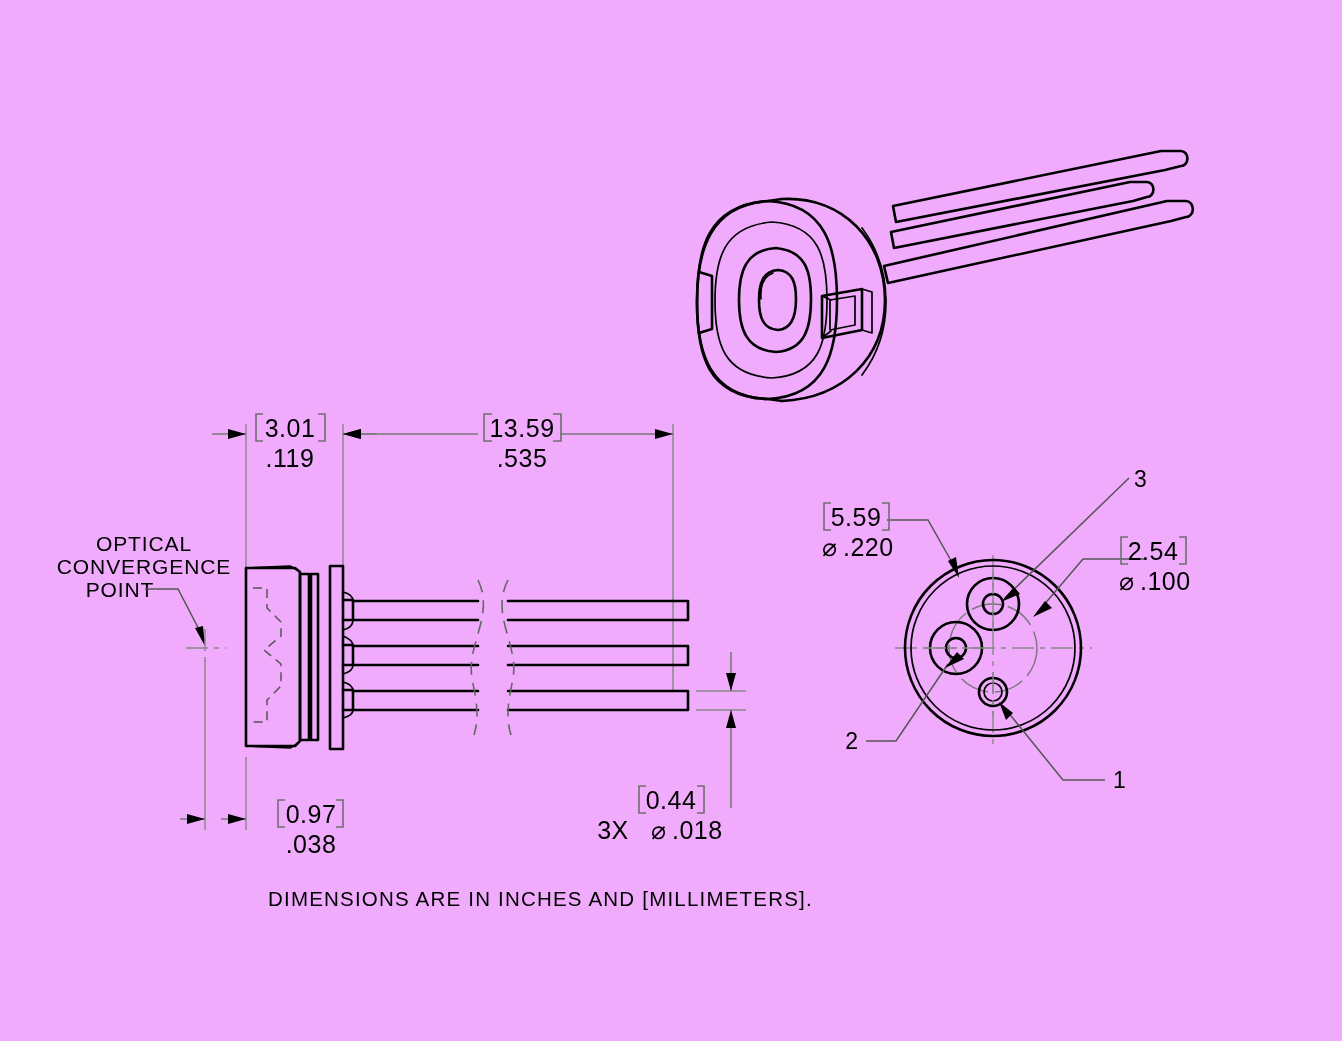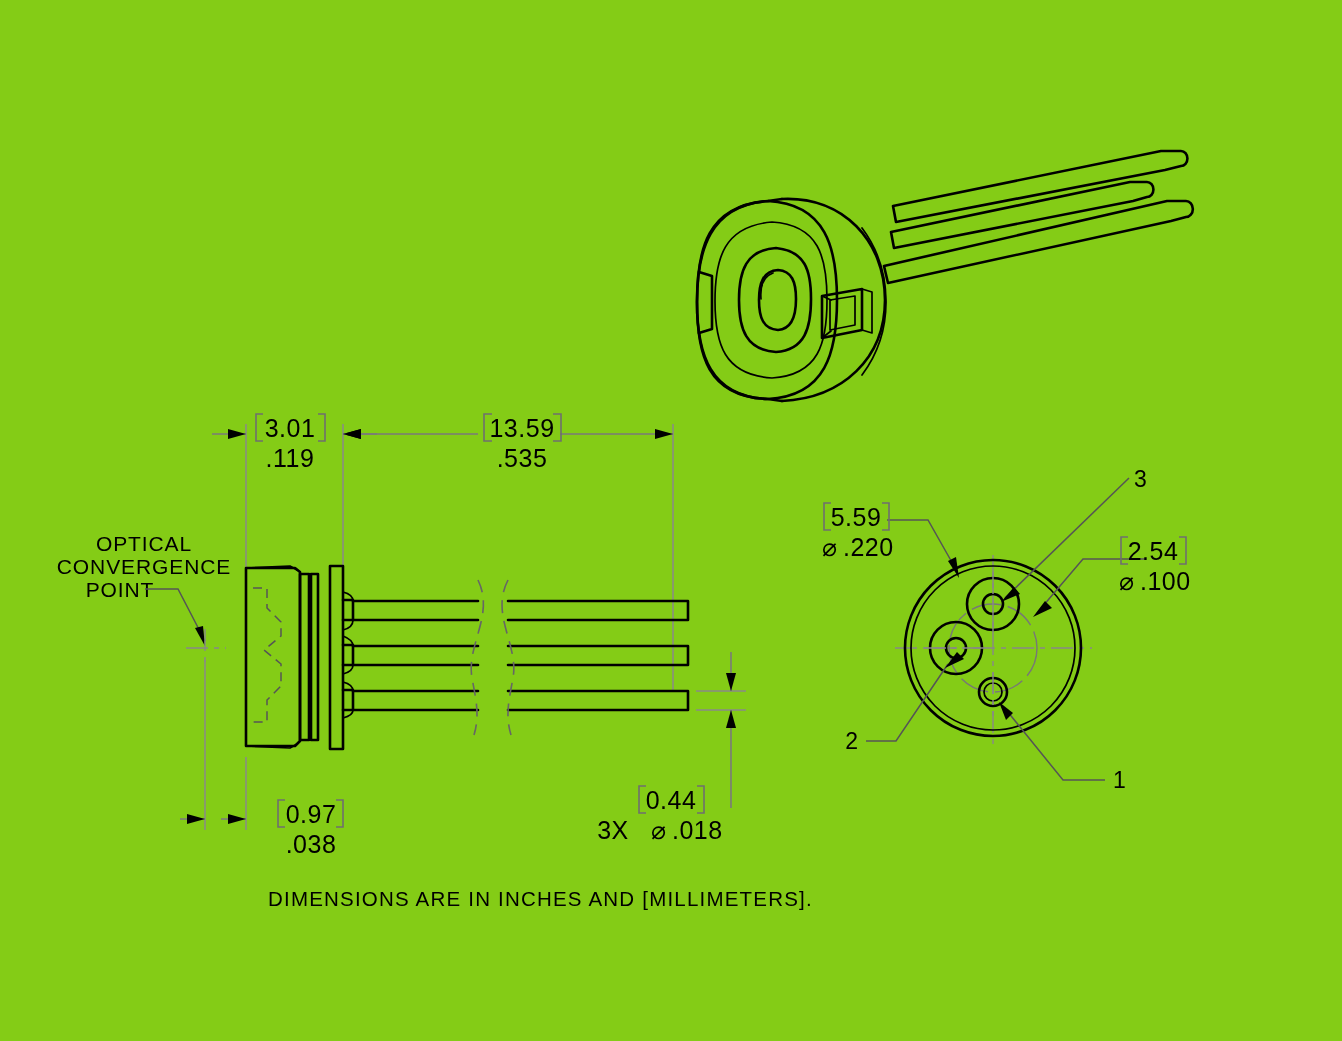--- a/index.html
+++ b/index.html
@@ -8,21 +8,21 @@
     padding: 0;
     background: #ffffff;
   }
   body {
     font-family: "Liberation Sans", sans-serif;
   }
   #sheet {
     position: relative;
     width: 1342px;
     height: 1041px;
-    background: #84cc16;
+    background: #f0abfc;
     overflow: hidden;
   }
   #drawing-svg {
     position: absolute;
     left: 0;
     top: 0;
     width: 1342px;
     height: 1041px;
     display: block;
   }

